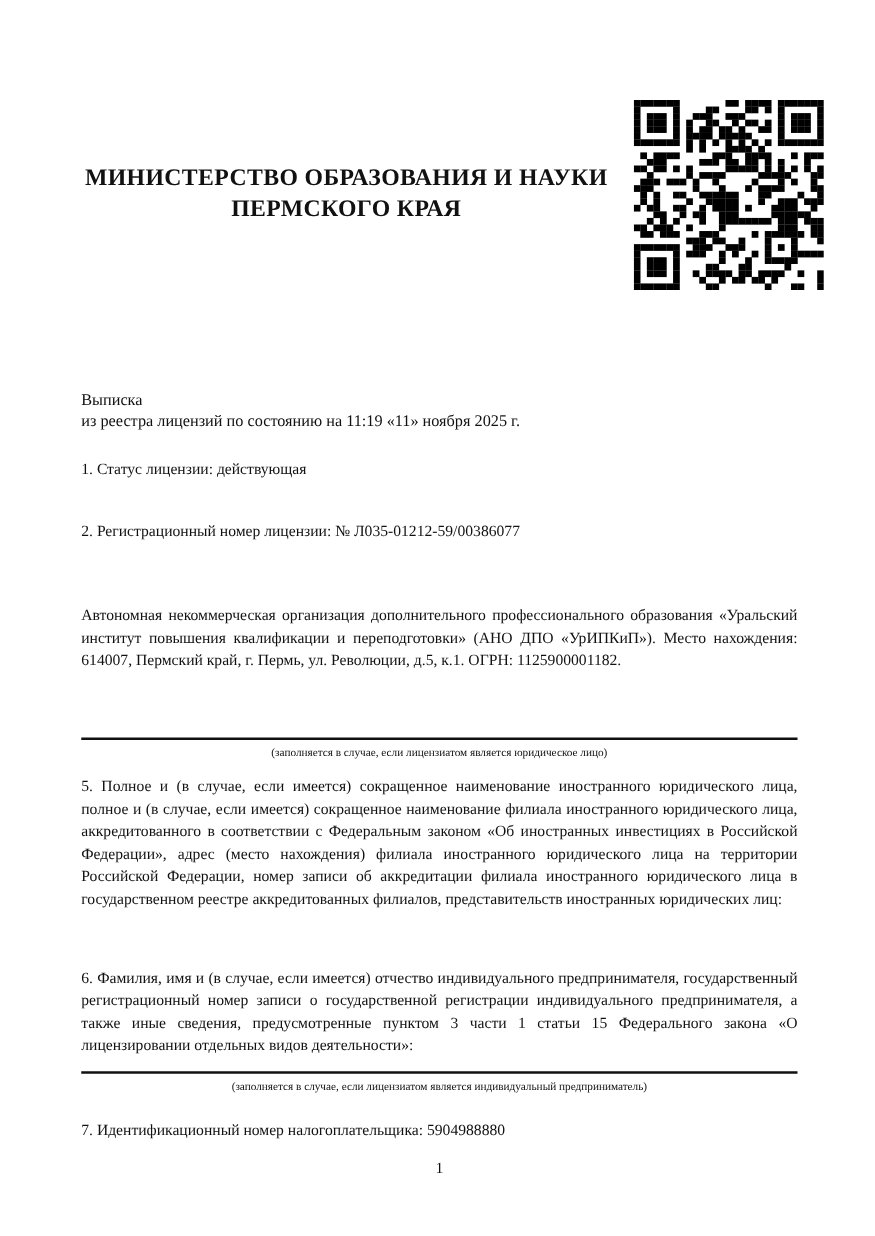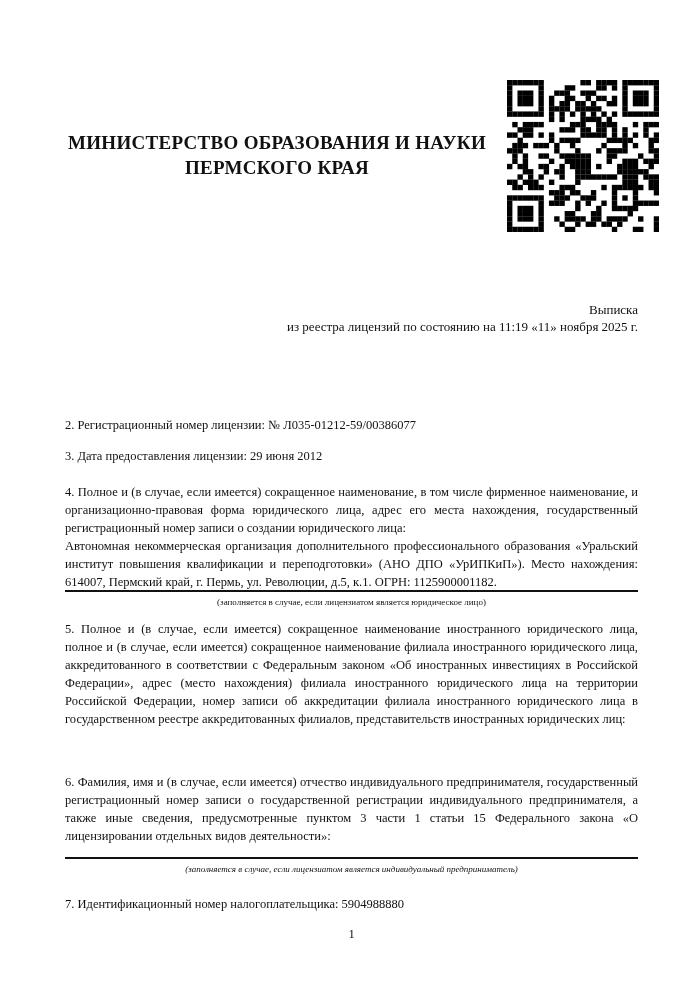--- a/index.html
+++ b/index.html
@@ -40,24 +40,24 @@
   
   .qr {
     top: 80px;
     left: 507px;
     width: 152px;
     height: 152px;
   }
 
   
   .doc-title-block {
-    top: 302px;
+    top: 312px;
     left: 65px;
     width: 573px;
-    text-align: right;
+    text-align: left;
     font-size: 13px;
     line-height: 16.5px;
   }
 
   
   .section {
     left: 65px;
     width: 573px;
     font-size: 12.5px;
     line-height: 18px;
@@ -510,43 +510,42 @@
         <rect x="125.79" y="146.76" width="5.39" height="5.39"></rect>
         <rect x="131.03" y="146.76" width="5.39" height="5.39"></rect>
         <rect x="146.76" y="146.76" width="5.39" height="5.39"></rect>
       </svg></div>
 
   <div class="abs doc-title-block">
     <div>Выписка</div>
     <div>из реестра лицензий по состоянию на 11:19 «11» ноября 2025 г.</div>
   </div>
 
+  <div class="abs section" style="top:366px;">
+    <p class="plain">1. Статус лицензии: действующая</p>
+  </div>
 
   <div class="abs section" style="top:416px;">
     <p class="plain">2. Регистрационный номер лицензии: № Л035-01212-59/00386077</p>
   </div>
 
-  <div class="abs section" style="top:447px;">
-    <p class="plain">3. Дата предоставления лицензии: 29 июня 2012</p>
-  </div>
 
   <div class="abs section" style="top:483px;">
-    <p>4. Полное и (в случае, если имеется) сокращенное наименование, в том числе фирменное наименование, и организационно-правовая форма юридического лица, адрес его места нахождения, государственный регистрационный номер записи о создании юридического лица:</p>
     <p>Автономная некоммерческая организация дополнительного профессионального образования «Уральский институт повышения квалификации и переподготовки» (АНО ДПО «УрИПКиП»). Место нахождения: 614007, Пермский край, г. Пермь, ул. Революции, д.5, к.1. ОГРН: 1125900001182.</p>
   </div>
   <div class="abs caption-center ruled" style="top:590px;">(заполняется в случае, если лицензиатом является юридическое лицо)</div>
 
   <div class="abs section" style="top:620px;">
     <p>5. Полное и (в случае, если имеется) сокращенное наименование иностранного юридического лица, полное и (в случае, если имеется) сокращенное наименование филиала иностранного юридического лица, аккредитованного в соответствии с Федеральным законом «Об иностранных инвестициях в Российской Федерации», адрес (место нахождения) филиала иностранного юридического лица на территории Российской Федерации, номер записи об аккредитации филиала иностранного юридического лица в государственном реестре аккредитованных филиалов, представительств иностранных юридических лиц:</p>
   </div>
 
   <div class="abs section" style="top:773px;">
     <p>6. Фамилия, имя и (в случае, если имеется) отчество индивидуального предпринимателя, государственный регистрационный номер записи о государственной регистрации индивидуального предпринимателя, а также иные сведения, предусмотренные пунктом 3 части 1 статьи 15 Федерального закона «О лицензировании отдельных видов деятельности»:</p>
   </div>
-  <div class="abs caption-center ruled" style="top:857px;font-style:italic;">(заполняется в случае, если лицензиатом является индивидуальный предприниматель)</div>
+  <div class="abs caption-center ruled" style="top:857px;">(заполняется в случае, если лицензиатом является индивидуальный предприниматель)</div>
 
   <div class="abs section" style="top:895px;">
     <p class="plain">7. Идентификационный номер налогоплательщика: 5904988880</p>
   </div>
 
   <div class="abs page-number">1</div>
 
 </div>
 
 </body></html>

